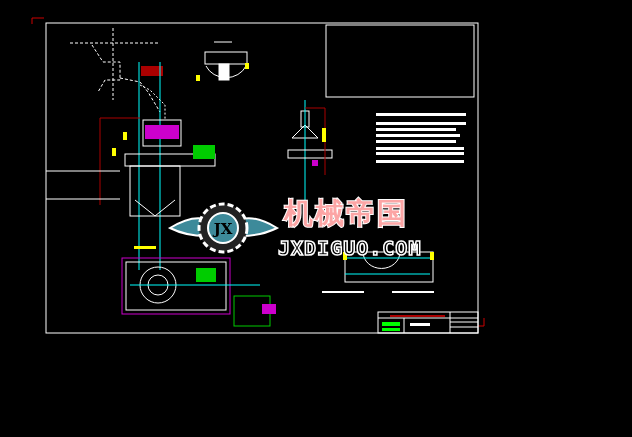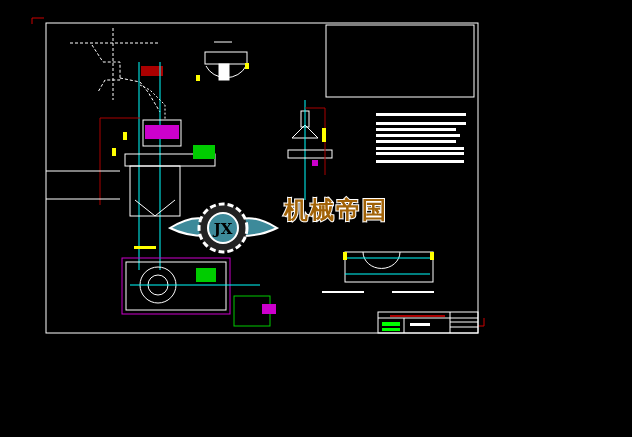--- a/index.html
+++ b/index.html
@@ -1,19 +1,19 @@
 <!DOCTYPE html>
 <html><head>
 <meta charset="utf-8">
 <style>
 html,body{margin:0;padding:0;background:#000;}
 body{width:632px;height:437px;position:relative;overflow:hidden;font-family:"Liberation Sans",sans-serif;}
 svg{position:absolute;left:0;top:0;}
 .wm{position:absolute;left:166px;top:192px;width:300px;height:72px;}
-.wm-cn{position:absolute;left:118px;top:2px;font-family:"DejaVu Sans",sans-serif;font-weight:bold;font-size:24px;letter-spacing:2px;color:#a16207;-webkit-text-stroke:2px #fff;paint-order:stroke fill;}
+.wm-cn{position:absolute;left:118px;top:2px;font-family:"DejaVu Sans",sans-serif;font-weight:bold;font-size:29px;letter-spacing:2px;color:#fca5a5;-webkit-text-stroke:2px #fff;paint-order:stroke fill;}
 .wm-en{position:absolute;left:112px;top:44px;font-family:"DejaVu Sans Mono",monospace;font-weight:bold;font-size:20px;letter-spacing:1px;color:#000;-webkit-text-stroke:1.5px #fff;}
 </style>
 </head>
 <body>
 
 <svg width="632" height="437" viewBox="0 0 632 437">
 
   <path d="M32,24 L32,18 L44,18" stroke="#c00" fill="none"></path>
   <path d="M478,326 L484,326 L484,318" stroke="#c00" fill="none"></path>
 
@@ -115,13 +115,14 @@
 
 <div class="wm">
   <svg width="115" height="72" viewBox="0 0 115 72">
     <path d="M4,36 Q30,20 46,30 L40,44 Q20,44 4,36 Z" fill="#3d8a9a" stroke="#fff" stroke-width="2"></path>
     <path d="M111,36 Q85,20 69,30 L75,44 Q95,44 111,36 Z" fill="#3d8a9a" stroke="#fff" stroke-width="2"></path>
     <circle cx="57" cy="36" r="24" fill="#222" stroke="#fff" stroke-width="3" stroke-dasharray="6,3"></circle>
     <circle cx="57" cy="36" r="15" fill="#3d8a9a" stroke="#fff" stroke-width="2"></circle>
     <text x="57" y="42" text-anchor="middle" font-family="DejaVu Serif, serif" font-weight="bold" font-size="15" fill="#000">JX</text>
   </svg>
   <div class="wm-cn">机械帝国</div>
+  <div class="wm-en">JXDIGUO.COM</div>
 </div>
 
 </body></html>

